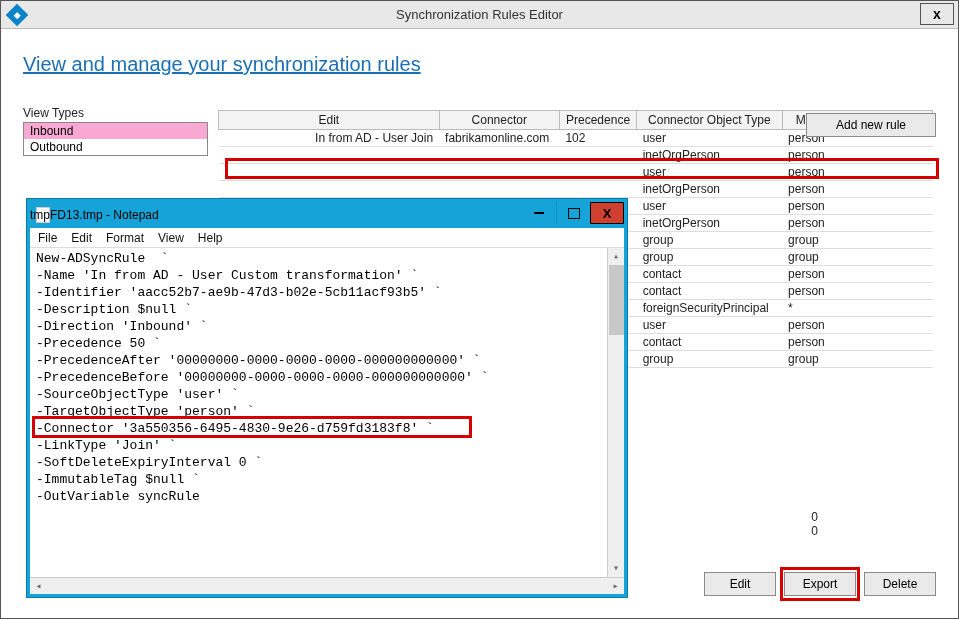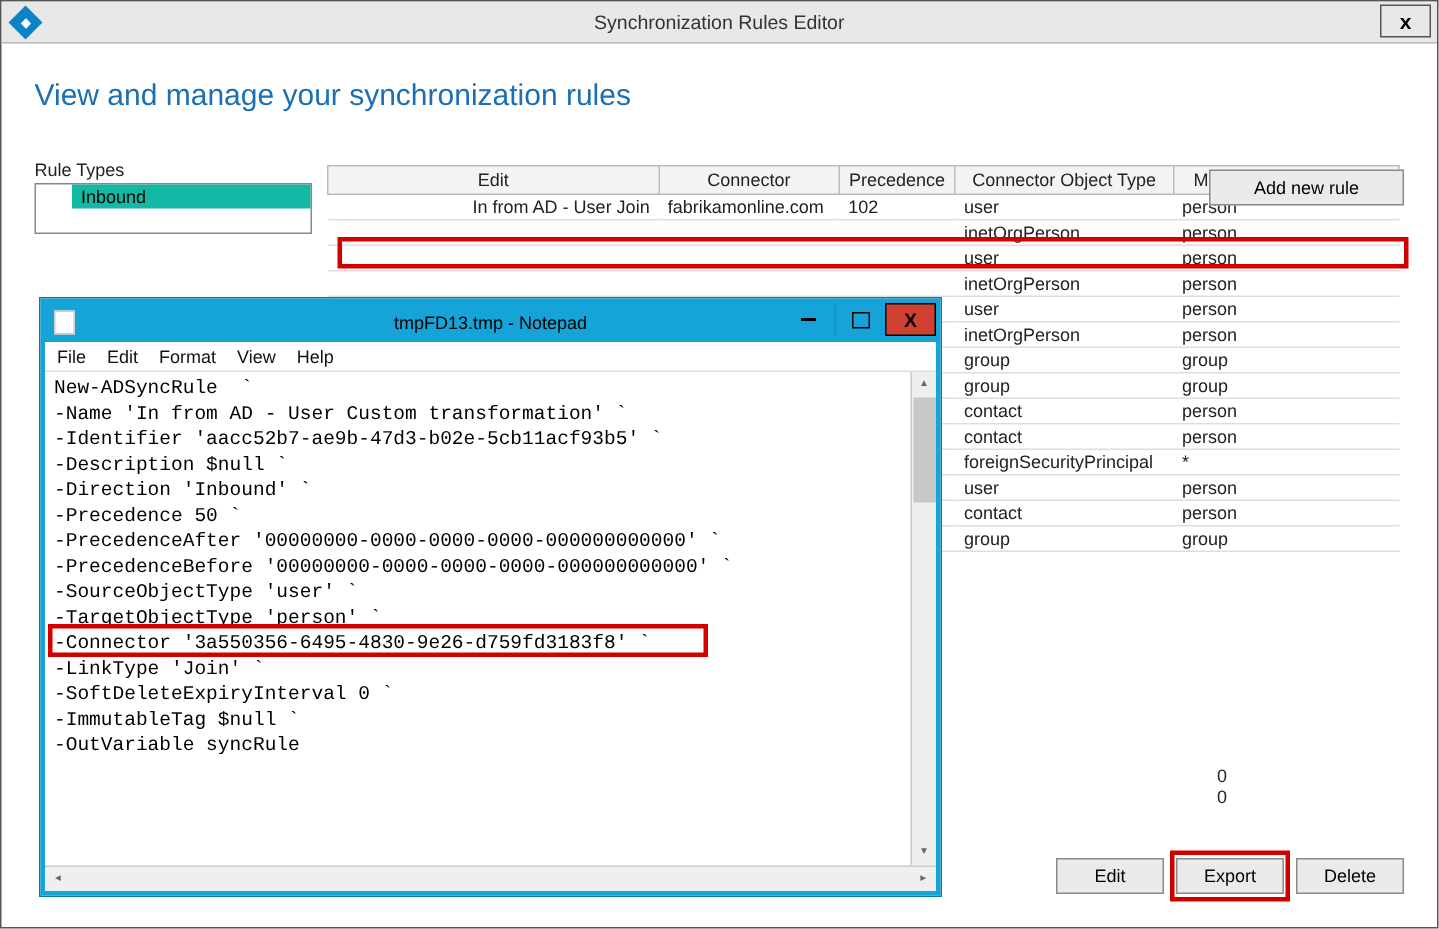--- a/index.html
+++ b/index.html
@@ -43,28 +43,29 @@
     background:#e8e8e8;
   }
   .content {
     padding: 24px 22px 10px 22px;
   }
   h1.page-title {
     color:#1a6fb5;
     font-weight:400;
     font-size:20px;
     margin:0 0 30px 0;
+    text-decoration:underline;
   }
   .rule-types-label { font-size:12px; color:#222; margin-bottom:2px;}
   .rule-types-list {
     width:185px; border:1px solid #888; height:34px;
     background:#fff; font-size:12px;
   }
   .rule-types-list div { padding:1px 6px; cursor:default;}
-  .rule-types-list .sel { background:#14b8a6;margin-left:24px; }
+  .rule-types-list .sel { background:#f9a8d4; }
   .btn {
     min-width:72px; height:24px;
     border:1px solid #8a8a8a;
     background:#eaeaea;
     font-size:12px;
     padding:0 10px;
     display:inline-flex;align-items:center;justify-content:center;
     cursor:pointer;
   }
   .btn.wide{min-width:130px;}
@@ -128,21 +129,21 @@
     color:#fff;
     display:flex; align-items:center;
     position:relative;
     font-size:12px;
   }
   .np-title .np-icon{
     width:14px;height:16px;margin:0 6px;
     background:#fff;border:1px solid #ccc;
   }
   .np-title .np-name{
-    position:absolute;left:0;right:0;text-align:center;
+    position:absolute;left:0;right:0;
     color:#000;
   }
   .np-ctrls{position:absolute;right:0;top:0;display:flex;}
   .np-ctrl{
     width:34px;height:22px;
     display:flex;align-items:center;justify-content:center;
     font-size:13px;font-family:Arial;
     background:#16a3d8;color:#000;
   }
   .np-ctrl.min::before{content:"";display:block;width:10px;height:2px;background:#000;}
@@ -204,23 +205,24 @@
   <div class="close">
       <span>x</span>
     </div>
 </div>
 
 <div class="content">
   <h1 class="page-title">View and manage your synchronization rules</h1>
 
   <div class="layout">
     <div>
-      <div class="rule-types-label">Rule Types</div>
+      <div class="rule-types-label">View Types</div>
       <div class="rule-types-list">
         <div class="sel">Inbound</div>
+        <div>Outbound</div>
       </div>
     </div>
 
     <div class="grid-wrap">
       <table class="grid">
         <thead>
           <tr>
             <th style="width:220px">Edit</th>
             <th style="width:120px">Connector</th>
             <th style="width:75px">Precedence</th>

